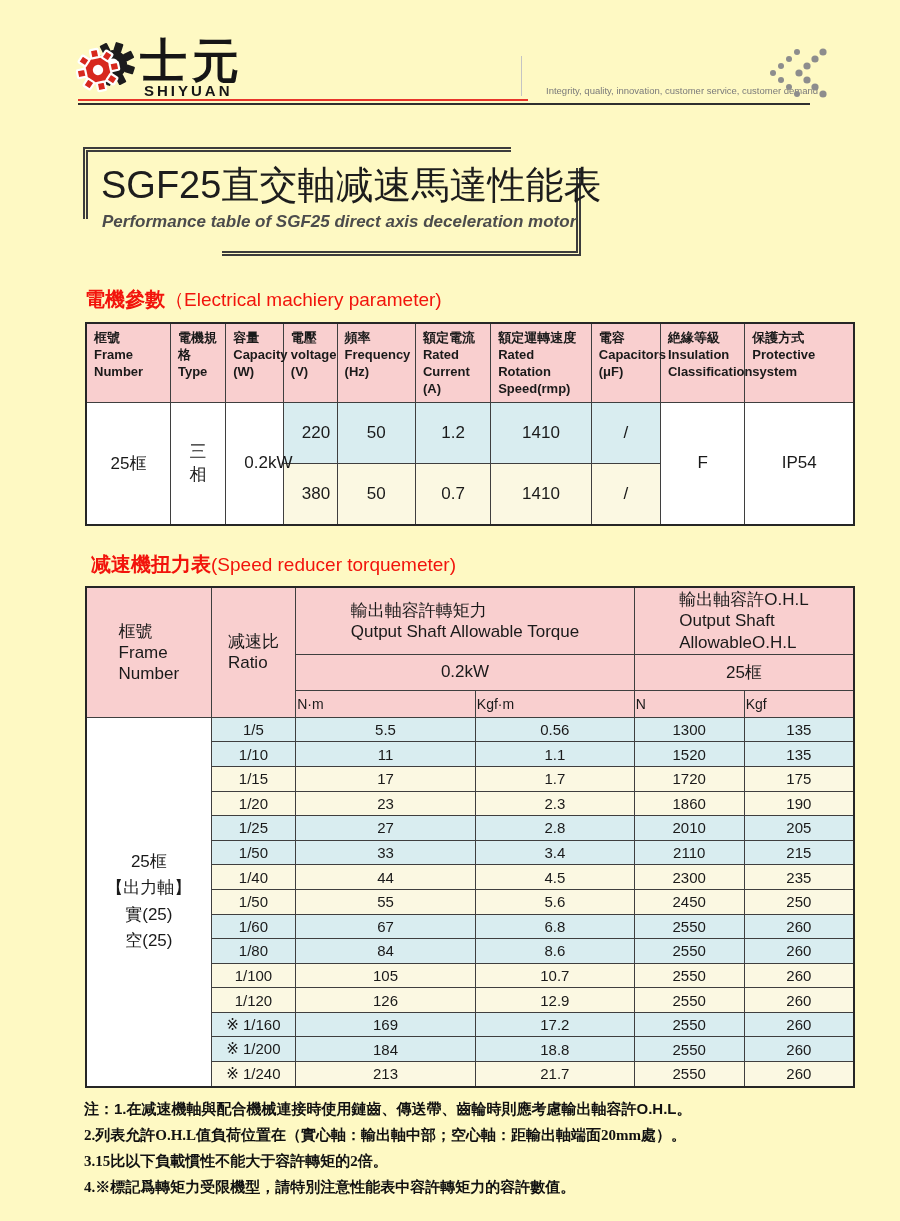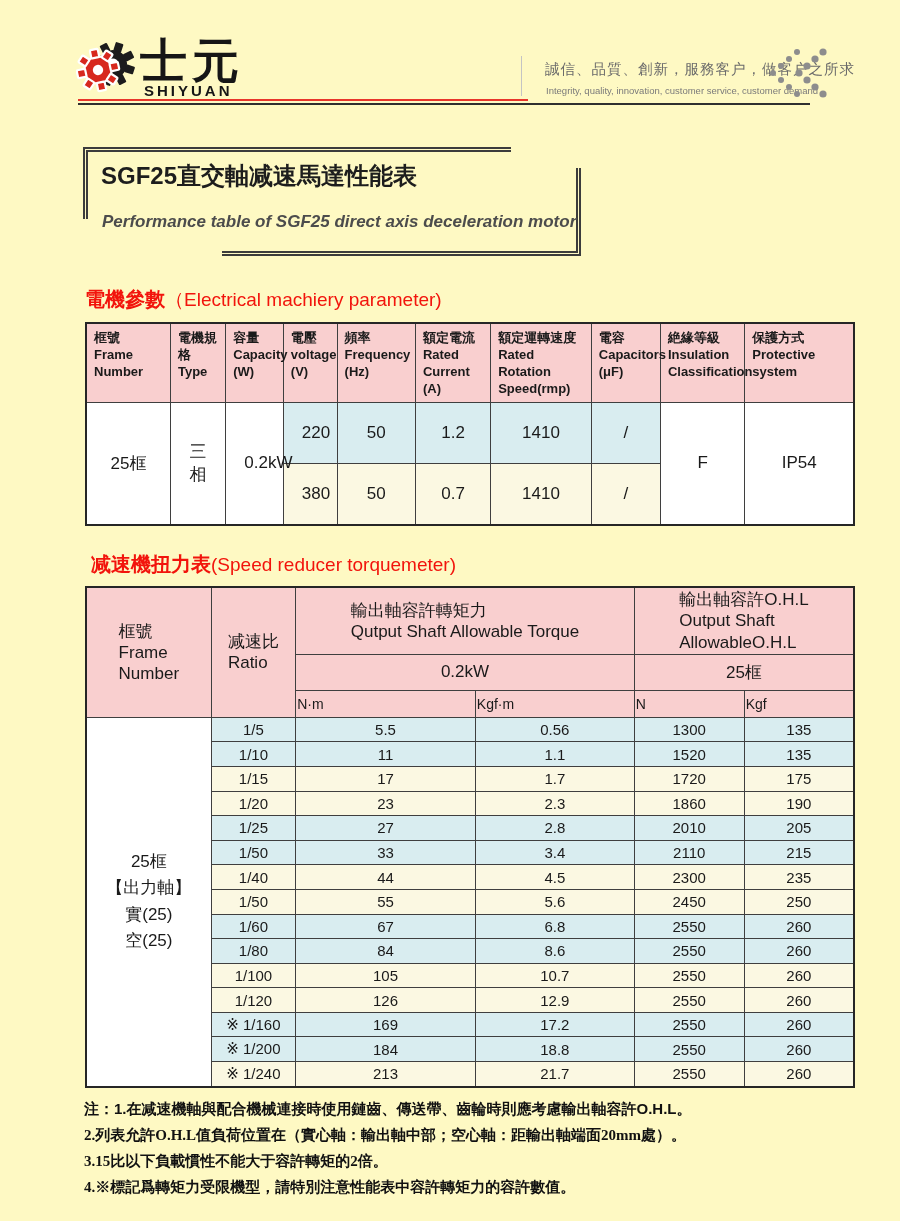--- a/index.html
+++ b/index.html
@@ -20,21 +20,21 @@
   .chevrons{position:absolute;left:766px;top:44px;}
   .rule-red{position:absolute;left:78px;top:99px;width:450px;height:2px;background:var(--rule_red,#e8362a);}
   .rule-dark{position:absolute;left:78px;top:103px;width:732px;height:2px;background:var(--rule_dark,#2f2f2f);}
 
   
   .title-wrap{position:absolute;left:85px;top:150px;width:492px;height:104px;}
   .fr-a{position:absolute;left:-2px;top:-3px;width:86%;height:64%;
         border-top:5px double #3c3c3c;border-left:5px double #3c3c3c;}
   .fr-b{position:absolute;right:-4px;bottom:-2px;width:72%;height:80%;
         border-bottom:5px double #3c3c3c;border-right:5px double #3c3c3c;}
-  .title-text{position:absolute;left:16px;top:10px;font-size:24px;font-weight:bold;
+  .title-text{position:absolute;left:16px;top:10px;font-size:38px;font-weight:normal;
               color:#1d1d1d;white-space:nowrap;letter-spacing:0px;text-align:center;}
   .subtitle-text{position:absolute;left:17px;top:62px;font-size:17px;font-weight:bold;
                  font-style:italic;color:#4c4c4c;white-space:nowrap;}
 
   
   .sec-heading{position:absolute;left:85px;color:var(--heading_red,#f2140c);white-space:nowrap;}
   .sec1{top:286px;}
   .sec2{top:551px;margin-left:6px;}
   .h-cn{font-size:20px;font-weight:bold;}
   .h-en{font-size:19px;font-weight:normal;}
@@ -100,21 +100,20 @@
           <rect x="-4" y="-21" width="8" height="8.5" rx="1" transform="rotate(225)"></rect>
           <rect x="-4" y="-21" width="8" height="8.5" rx="1" transform="rotate(270)"></rect>
           <rect x="-4" y="-21" width="8" height="8.5" rx="1" transform="rotate(315)"></rect>
         </g>
         <circle r="5.2" fill="#ffffff"></circle>
       </g>
     </svg>
     <div class="brand-cn">士元</div>
     <div class="brand-en">SHIYUAN</div>
     <div class="hdr-divider"></div>
-    <div class="slogan-cn">誠信、品質、創新，服務客户，做客户之所求</div>
     <div class="slogan-en">Integrity, quality, innovation, customer service, customer demand</div>
     <svg class="chevrons" width="66" height="60" viewBox="0 0 66 60">
       <g fill="#8d8d8d">
         <circle cx="31" cy="8" r="3"></circle>
           <circle cx="23" cy="15" r="3"></circle>
           <circle cx="15" cy="22" r="3"></circle>
         <circle cx="7" cy="29" r="3"></circle>
           <circle cx="15" cy="36" r="3"></circle>
           <circle cx="23" cy="43" r="3"></circle>
         <circle cx="31" cy="50" r="3"></circle>

